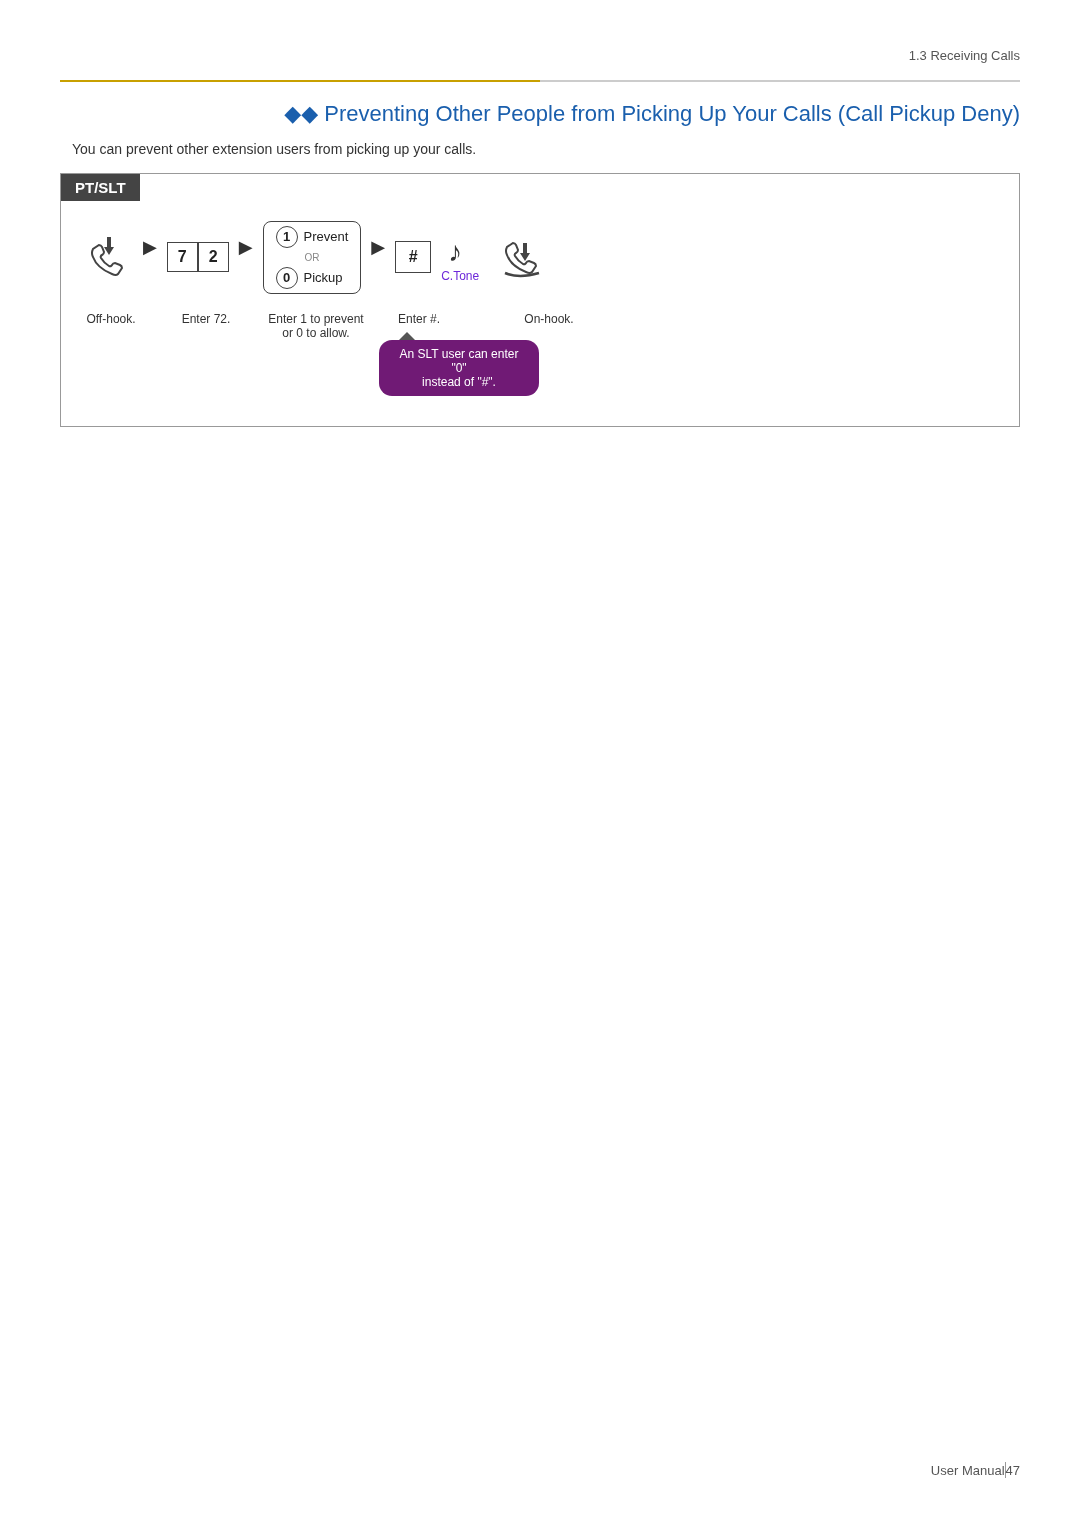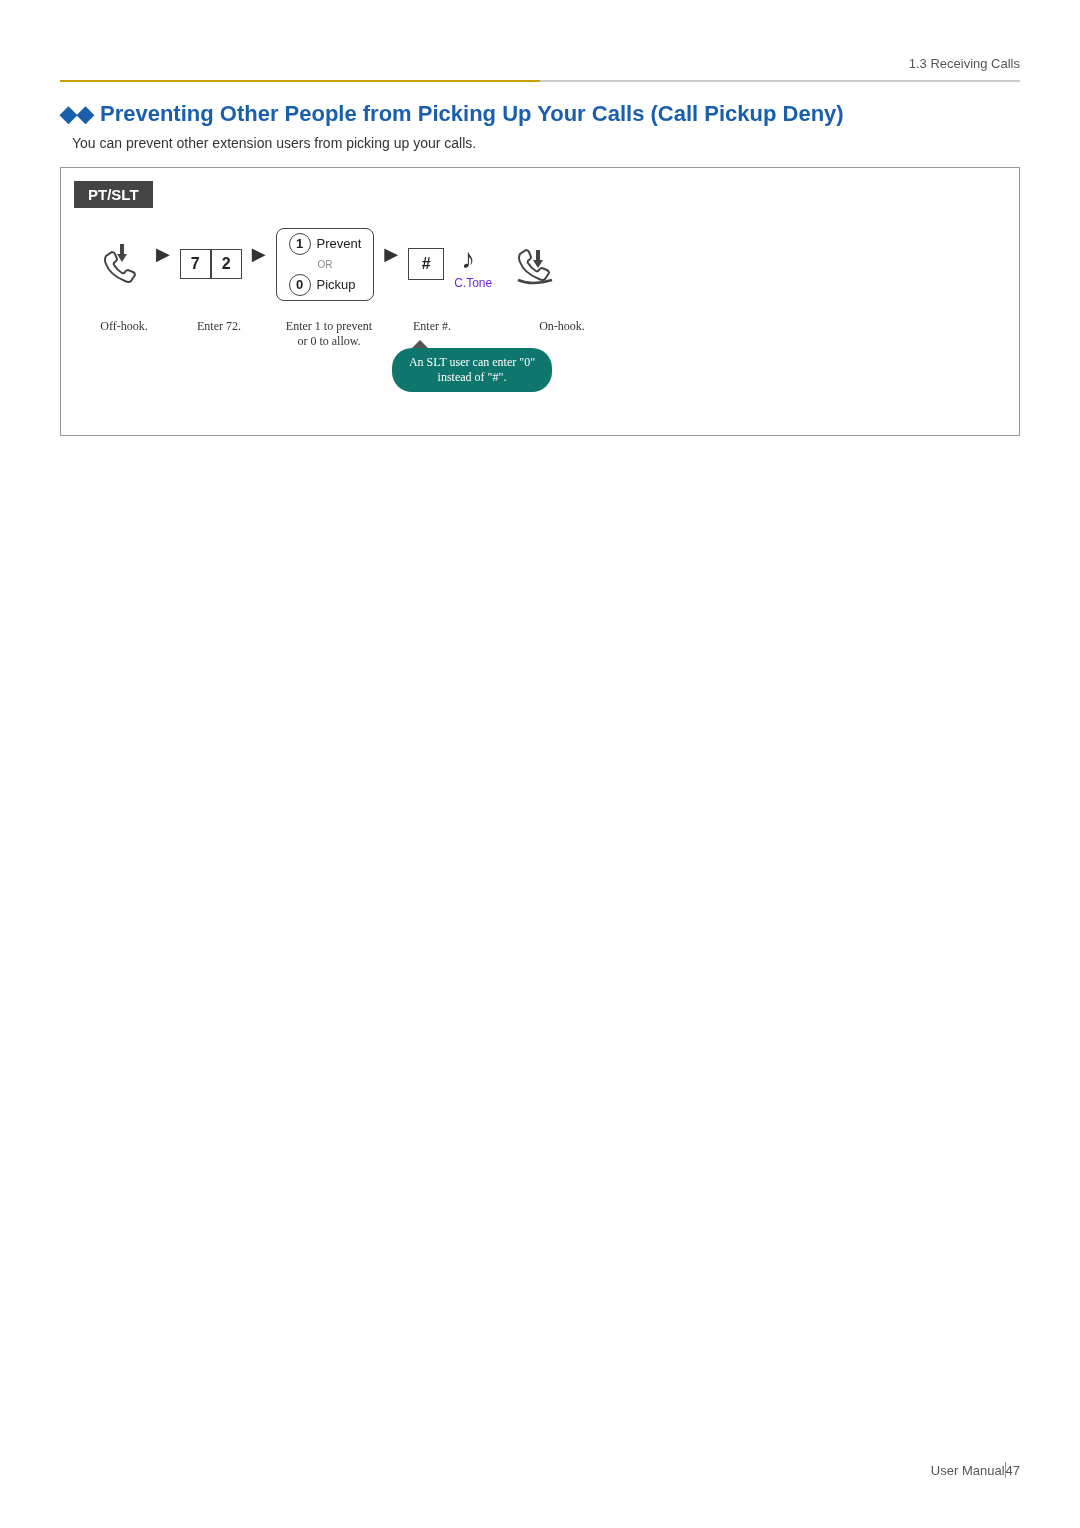--- a/index.html
+++ b/index.html
@@ -8,21 +8,21 @@
       background: #ffffff;
       font-family: Arial, sans-serif;
       width: 1080px;
       min-height: 1528px;
       position: relative;
       color: #222;
     }
 
     .page-header {
       position: absolute;
-      top: 56px;
+      top: 48px;
       right: 60px;
       font-size: 13px;
       color: #555;
     }
 
     .top-rule {
       position: absolute;
       top: 80px;
       left: 60px;
       right: 60px;
@@ -32,41 +32,42 @@
 
     .main-content {
       position: absolute;
       top: 100px;
       left: 60px;
       right: 60px;
     }
 
     .section-title {
       font-size: 22px;
-      font-weight: bold;
+      font-weight: normal;
       color: #1a5fad;
-      margin-bottom: 6px;
+      margin-bottom: 12px;
       line-height: 1.3;
+      text-align: right;
     }
 
     .diamond {
       color: #1a5fad;
       font-size: 22px;
     }
 
     .intro-text {
       font-size: 14px;
       color: #333;
       margin-bottom: 16px;
       margin-left: 12px;
     }
 
     .procedure-box {
       border: 1px solid #999;
-      padding: 13px;
+      padding: 0;
       background: #fff;
     }
 
     .pt-slt-header {
       background: #444;
       color: #fff;
       font-size: 15px;
       font-weight: bold;
       padding: 5px 14px;
       display: inline-block;
@@ -181,23 +182,23 @@
     }
 
     .label-item {
       font-size: 12px;
       color: #333;
       text-align: center;
     }
 
     
     .tooltip-bubble {
-      background: #0f766e;
+      background: #701a75;
       color: #fff;
-      border-radius: 20px;
+      border-radius: 13px;
       padding: 7px 12px;
       font-size: 12px;
       position: relative;
       margin-top: 8px;
     }
 
     .tooltip-bubble::before {
       content: '';
       position: absolute;
       top: -8px;
@@ -309,21 +310,21 @@
 
               <path d="M4,38 Q18,44 38,38" fill="none" stroke="#444" stroke-width="2.5"></path>
 
               <polygon points="22,8 22,18 19,18 24,26 29,18 26,18 26,8" fill="#444"></polygon>
             </g>
           </svg>
         </div>
 
       </div>
 
-      <div class="labels-row" style="margin-left: 0px; font-family: Liberation Serif, serif;">
+      <div class="labels-row" style="margin-left: 0px;">
 
         <div class="label-item" style="width:60px;">Off-hook.</div>
 
         <div style="width:30px;"></div>
 
         <div class="label-item" style="width:70px;">Enter 72.</div>
 
         <div style="width:20px;"></div>
 
         <div class="label-item" style="width:110px; text-align:center;">

